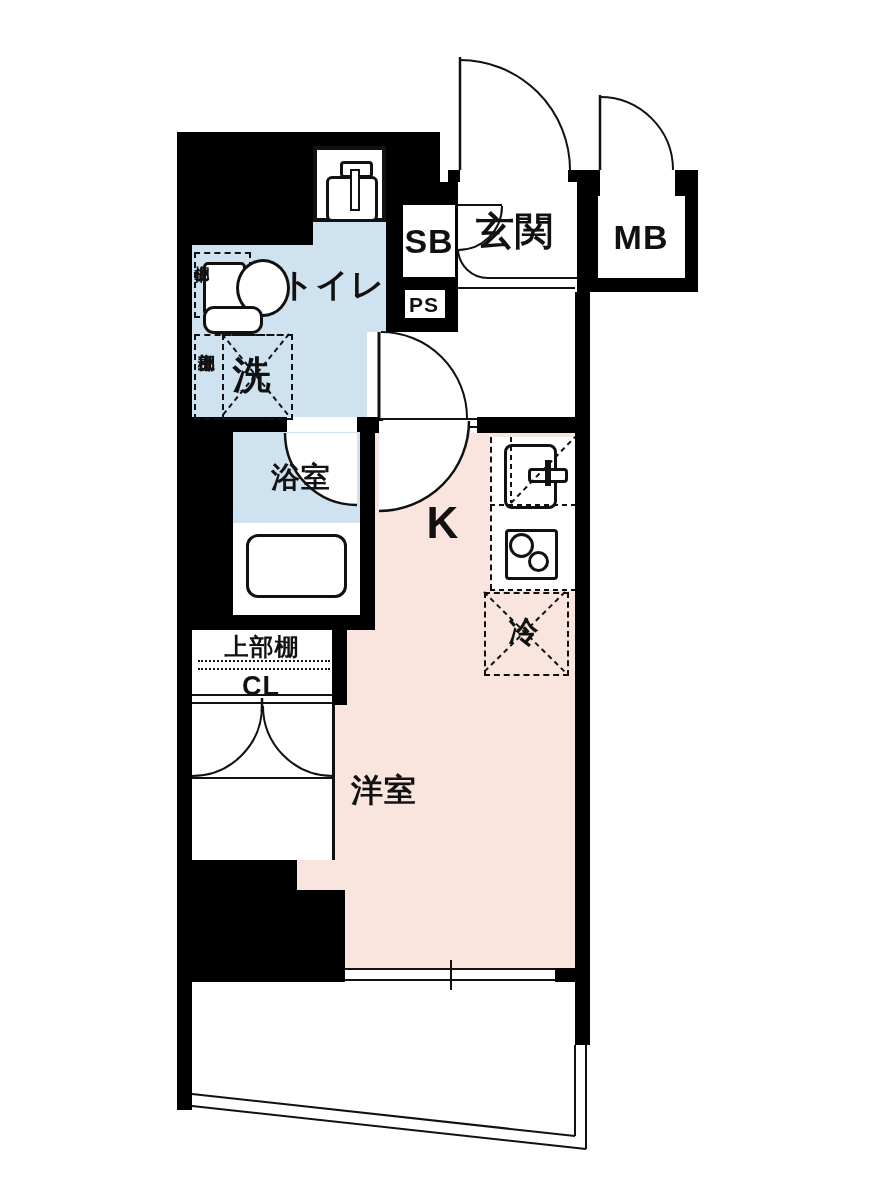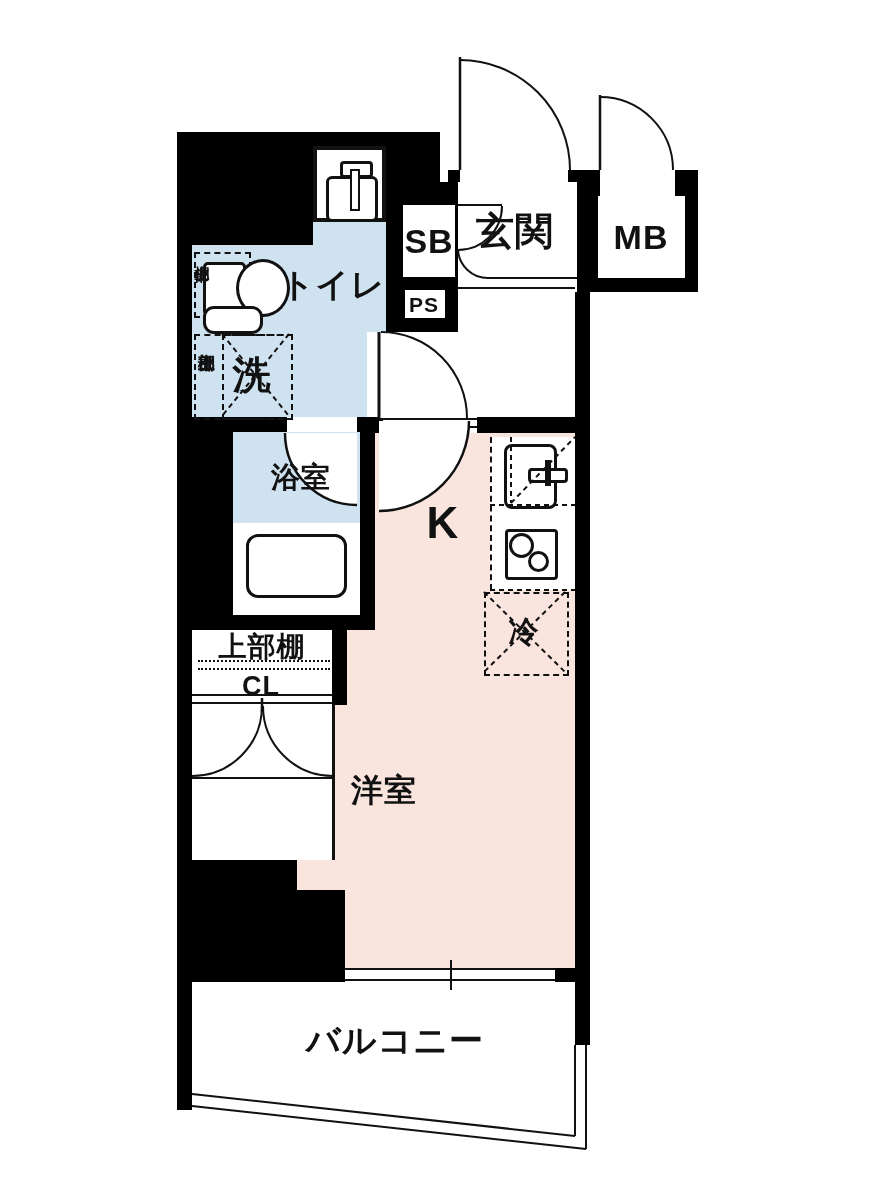--- a/index.html
+++ b/index.html
@@ -163,17 +163,16 @@
   <div class="lbl" style="left:641px;top:237px;font-size:34px;">MB</div>
   <div class="lbl" style="left:429px;top:241px;font-size:34px;">SB</div>
   <div class="lbl" style="left:424px;top:304px;font-size:21px;">PS</div>
   <div class="lbl" style="left:333px;top:284px;font-size:33px;">トイレ</div>
   <div class="vlbl" style="left:195px;top:254px;font-size:15px;">上部棚</div>
   <div class="vlbl" style="left:198px;top:340px;font-size:17px;">上部棚</div>
   <div class="lbl" style="left:252px;top:375px;font-size:38px;">洗</div>
   <div class="lbl" style="left:301px;top:477px;font-size:29px;">浴室</div>
   <div class="lbl" style="left:443px;top:523px;font-size:44px;font-weight:700;">K</div>
   <div class="lbl" style="left:524px;top:632px;font-size:30px;">冷</div>
-  <div class="lbl" style="left:262px;top:647px;font-size:28px;text-align:center;">上部棚</div>
+  <div class="lbl" style="left:262px;top:647px;font-size:24px;text-align:center;">上部棚</div>
   <div class="lbl" style="left:261px;top:686px;font-size:27px;">CL</div>
   <div class="lbl" style="left:384px;top:790px;font-size:32px;">洋室</div>
-  <div class="lbl" style="left:395px;top:1040px;font-size:34px;">バルコニー</div>
 </div>
 
 </body></html>

